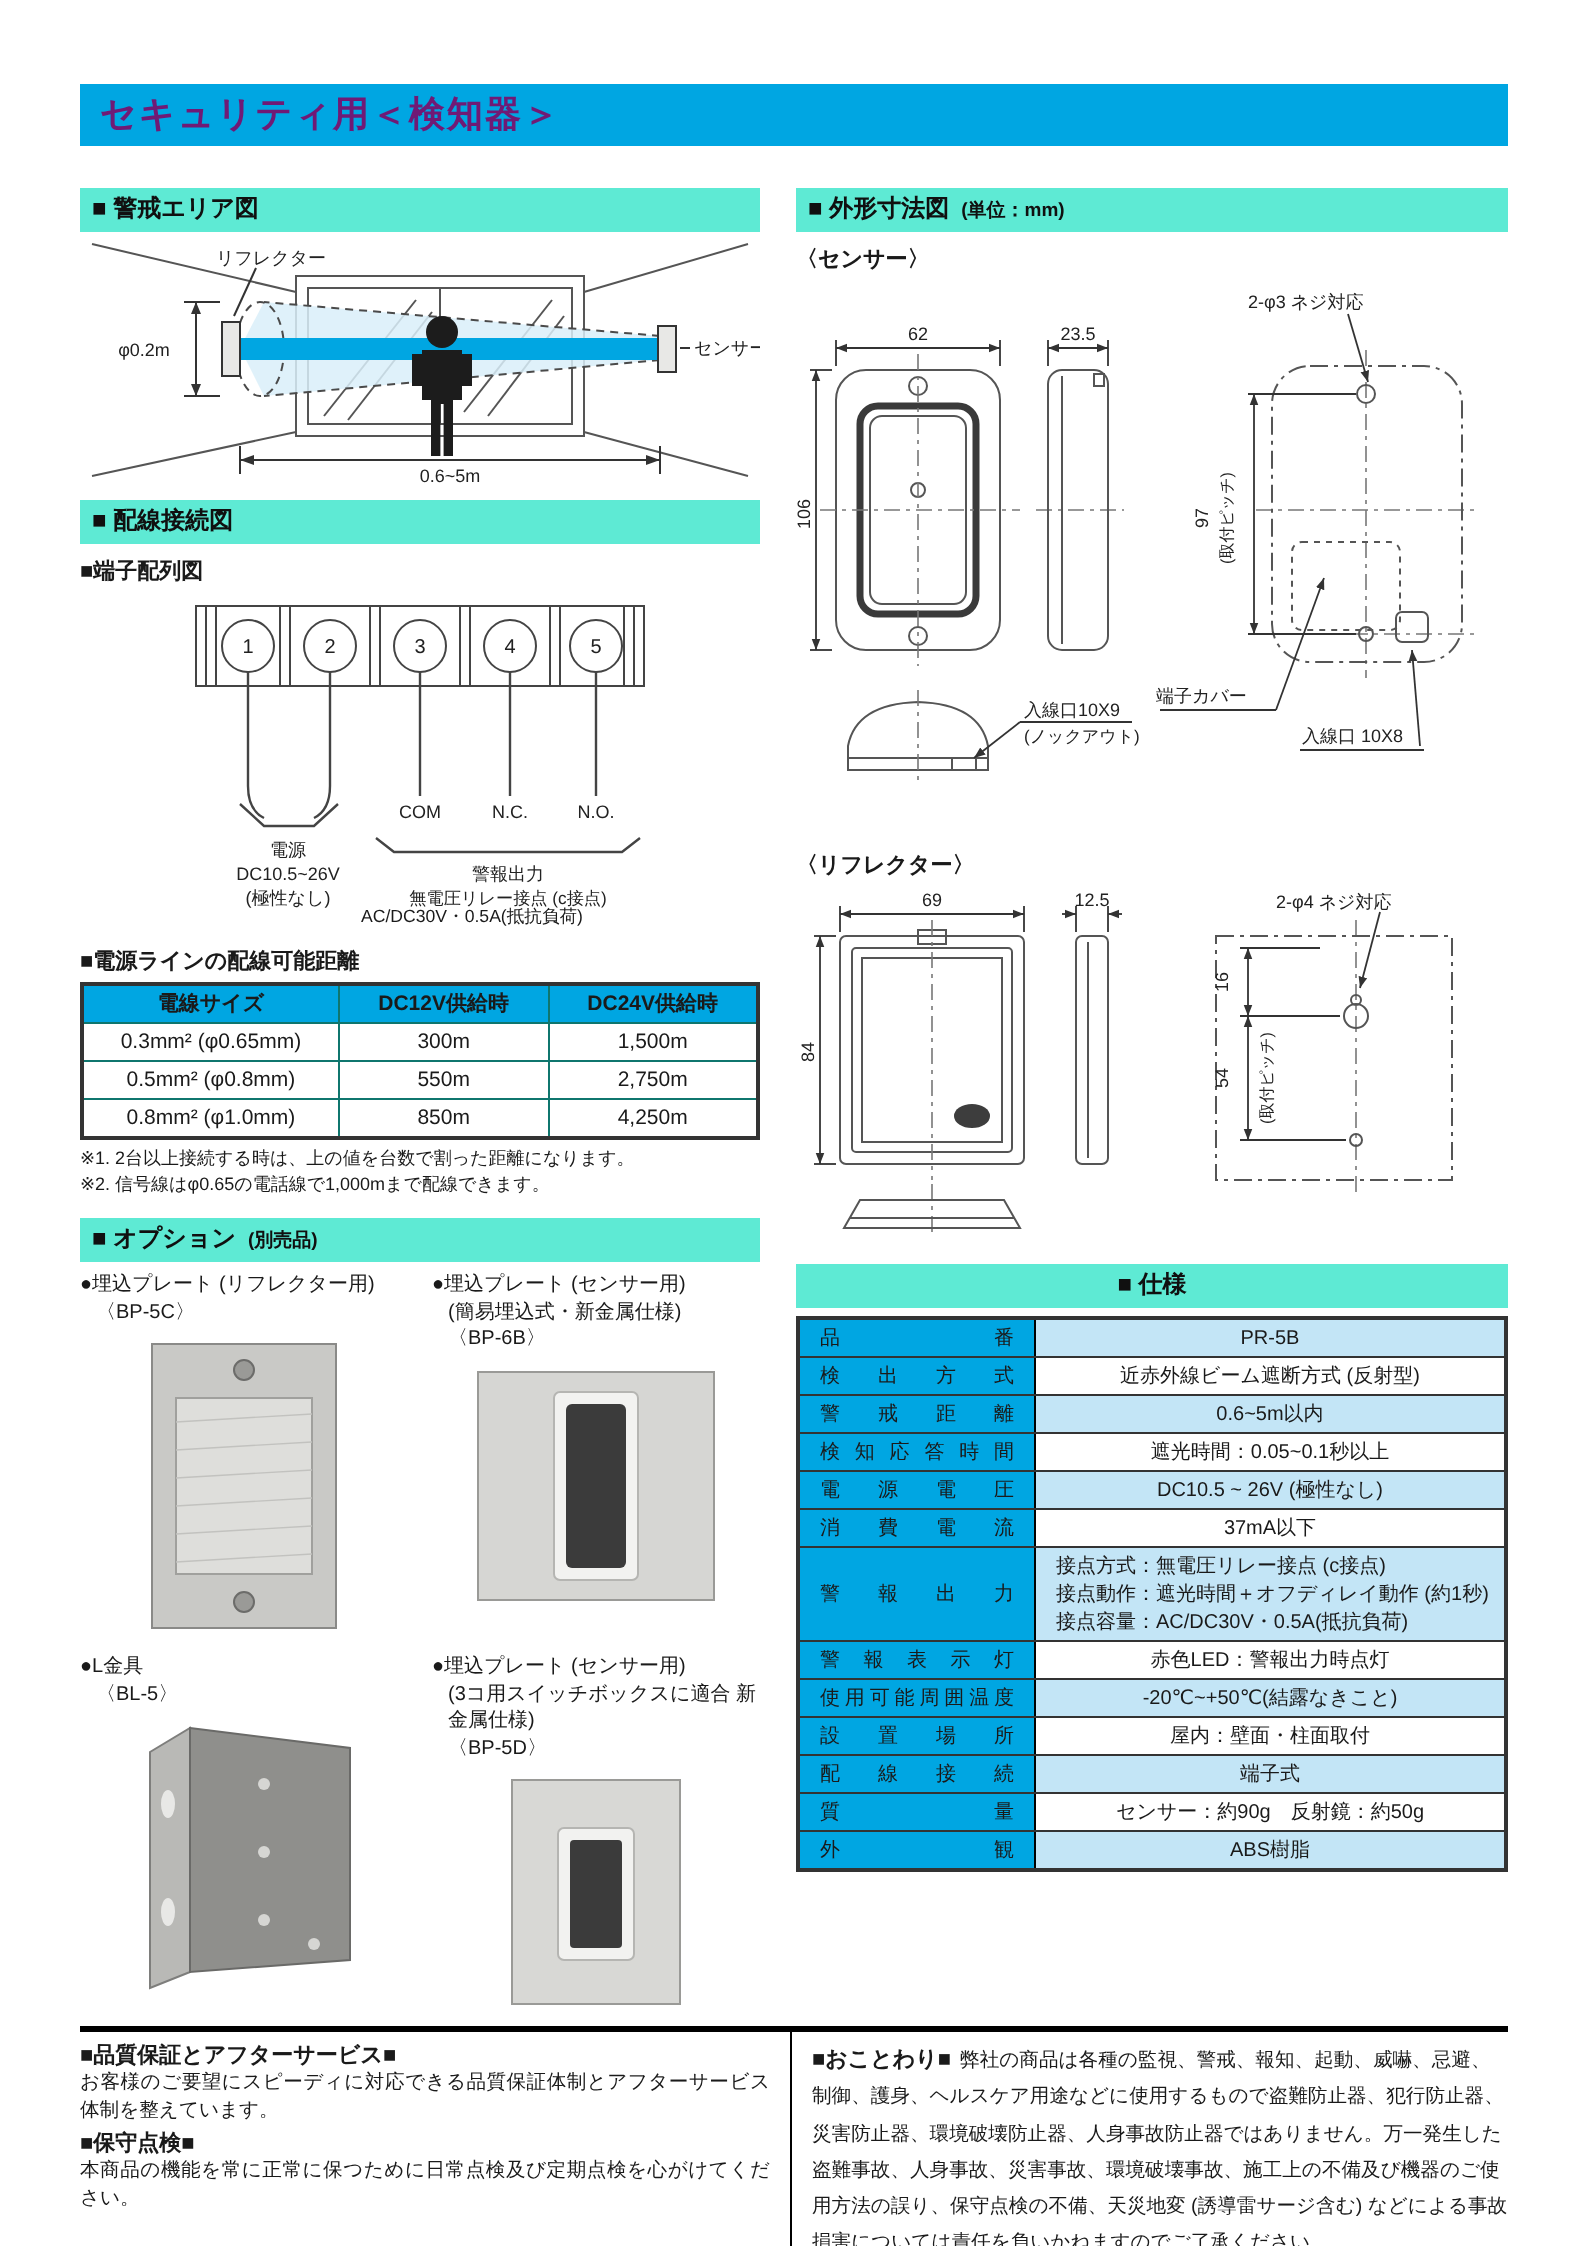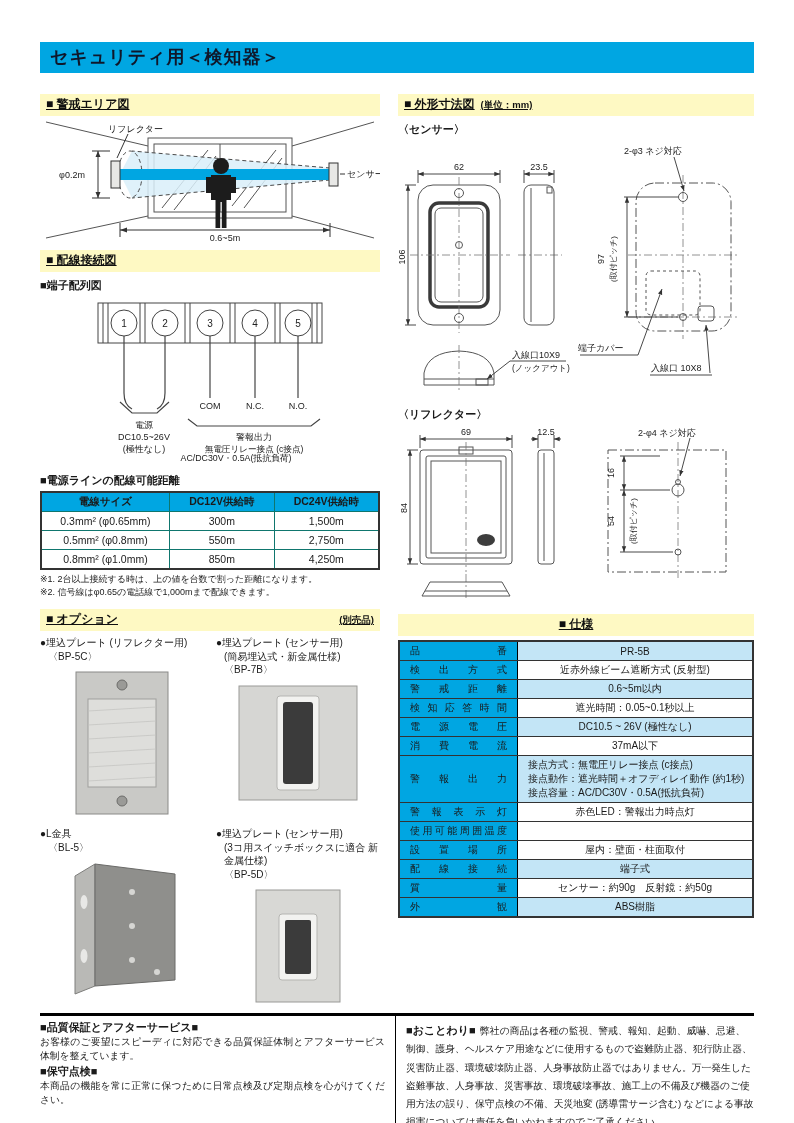--- a/index.html
+++ b/index.html
@@ -1,23 +1,23 @@
 <!DOCTYPE html>
 <html><head>
 <meta charset="utf-8">
 <style>
   html,body{margin:0;padding:0;background:#888;}
   .page{position:relative;width:794px;height:1123px;background:#fff;margin:0 auto;
         font-family:"Liberation Sans","DejaVu Sans",sans-serif;color:#1a1a1a;overflow:hidden;box-sizing:border-box;
         padding:42px 40px 0 40px;}
-  .title-bar{background:#00a6e2;color:#0f172a;font-weight:bold;font-size:18px;letter-spacing:1px;padding:3px 10px 4px;}
+  .title-bar{background:#00a6e2;color:#701a75;font-weight:bold;font-size:18px;letter-spacing:1px;padding:3px 10px 4px;}
   .columns{display:flex;gap:18px;margin-top:21px;}
   .col-left{width:340px;flex:0 0 340px;}
   .col-right{width:356px;flex:0 0 356px;}
-  .cyan-bar{background:#fef9c3;color:#101010;font-weight:bold;font-size:12px;padding:2px 6px 3px;display:flex;align-items:baseline;gap:6px;text-decoration:underline;}
+  .cyan-bar{background:#5eead4;color:#101010;font-weight:bold;font-size:12px;padding:2px 6px 3px;display:flex;align-items:baseline;gap:6px;}
   .cyan-bar .small{font-size:9.5px;}
   .sub-head{font-weight:bold;font-size:11px;margin:6px 0 2px;}
   svg{display:block;}
   svg text{font-family:"Liberation Sans","DejaVu Sans",sans-serif;fill:#222;}
   
   .ptable{border-collapse:collapse;width:100%;font-size:10.5px;margin-top:3px;}
   .ptable th,.ptable td{border:1px solid #0f766e;text-align:center;padding:1px 2px;height:16px;}
   .ptable th{background:#00a6e2;font-weight:bold;}
   .ptable{border:2px solid #333;}
   .tnotes{font-size:9px;line-height:1.45;margin-top:3px;}
@@ -188,21 +188,21 @@
           <td>850m</td>
           <td>4,250m</td>
         </tr>
       </tbody>
         </table>
       <div class="tnotes">
         <div>※1. 2台以上接続する時は、上の値を台数で割った距離になります。</div>
         <div>※2. 信号線はφ0.65の電話線で1,000mまで配線できます。</div>
       </div>
 
-      <div class="cyan-bar" style="margin-top:10px;justify-content:space-between;">
+      <div class="cyan-bar" style="margin-top:10px;">
         <span>■ オプション</span>
         <span class="small">(別売品)</span>
       </div>
 
       <div class="opt-grid">
 
         <div class="opt-item">
           <div>●埋込プレート (リフレクター用)</div>
           <div class="model">〈BP-5C〉</div>
           <div class="opt-photo">
@@ -219,21 +219,21 @@
               </g>
               <circle cx="50" cy="16" r="5" fill="#9a9a97" stroke="#6c6c6a"></circle>
               <circle cx="50" cy="132" r="5" fill="#9a9a97" stroke="#6c6c6a"></circle>
             </svg>
           </div>
         </div>
 
         <div class="opt-item">
           <div>●埋込プレート (センサー用)</div>
           <div class="model">(簡易埋込式・新金属仕様)</div>
-          <div class="model">〈BP-7B〉</div>
+          <div class="model">〈BP-6B〉</div>
           <div class="opt-photo">
             <svg viewBox="0 0 126 120" width="126" height="120">
               <rect x="4" y="3" width="118" height="114" fill="#d6d6d3" stroke="#9a9a97"></rect>
               <rect x="42" y="13" width="42" height="94" rx="3" fill="#f2f2f0" stroke="#b5b5b2"></rect>
               <rect x="48" y="19" width="30" height="82" rx="3" fill="#3b3b3b"></rect>
             </svg>
           </div>
         </div>
 
         <div class="opt-item">
@@ -356,21 +356,21 @@
         </g>
         <line x1="61" y1="206" x2="61" y2="252" stroke="#777" stroke-width="0.8" stroke-dasharray="8 3 2 3"></line>
         <g stroke="#333" stroke-width="0.9" fill="none">
           <line x1="112" y1="222" x2="168" y2="222"></line>
           <line x1="112" y1="222" x2="89" y2="240" marker-end="url(#a1)"></line>
         </g>
         <text x="114" y="219" font-size="9">入線口10X9</text>
         <text x="114" y="232" font-size="8.5">(ノックアウト)</text>
       </svg>
 
-      <div class="sub-head" style="margin-top:10px;">〈リフレクター〉</div>
+      <div class="sub-head" style="margin-top:28px;">〈リフレクター〉</div>
 
       <svg viewBox="0 0 354 178" width="354" height="178">
         <defs>
           <marker id="a2" viewBox="0 0 10 10" refX="9" refY="5" markerWidth="7" markerHeight="7" orient="auto-start-reverse">
             <path d="M0,1.5L9,5L0,8.5z" fill="#333"></path>
           </marker>
         </defs>
 
         <g stroke="#555" fill="none">
           <rect x="22" y="26" width="92" height="114" rx="3"></rect>
@@ -486,20 +486,21 @@
         <div class="spec-row">
             <div class="spec-label">
               <span>警報表示灯</span>
             </div>
             <div class="spec-value">赤色LED：警報出力時点灯</div>
           </div>
         <div class="spec-row alt">
             <div class="spec-label">
               <span>使用可能周囲温度</span>
             </div>
+            <div class="spec-value">-20℃~+50℃(結露なきこと)</div>
           </div>
         <div class="spec-row">
             <div class="spec-label">
               <span>設置場所</span>
             </div>
             <div class="spec-value">屋内：壁面・柱面取付</div>
           </div>
         <div class="spec-row alt">
             <div class="spec-label">
               <span>配線接続</span>

